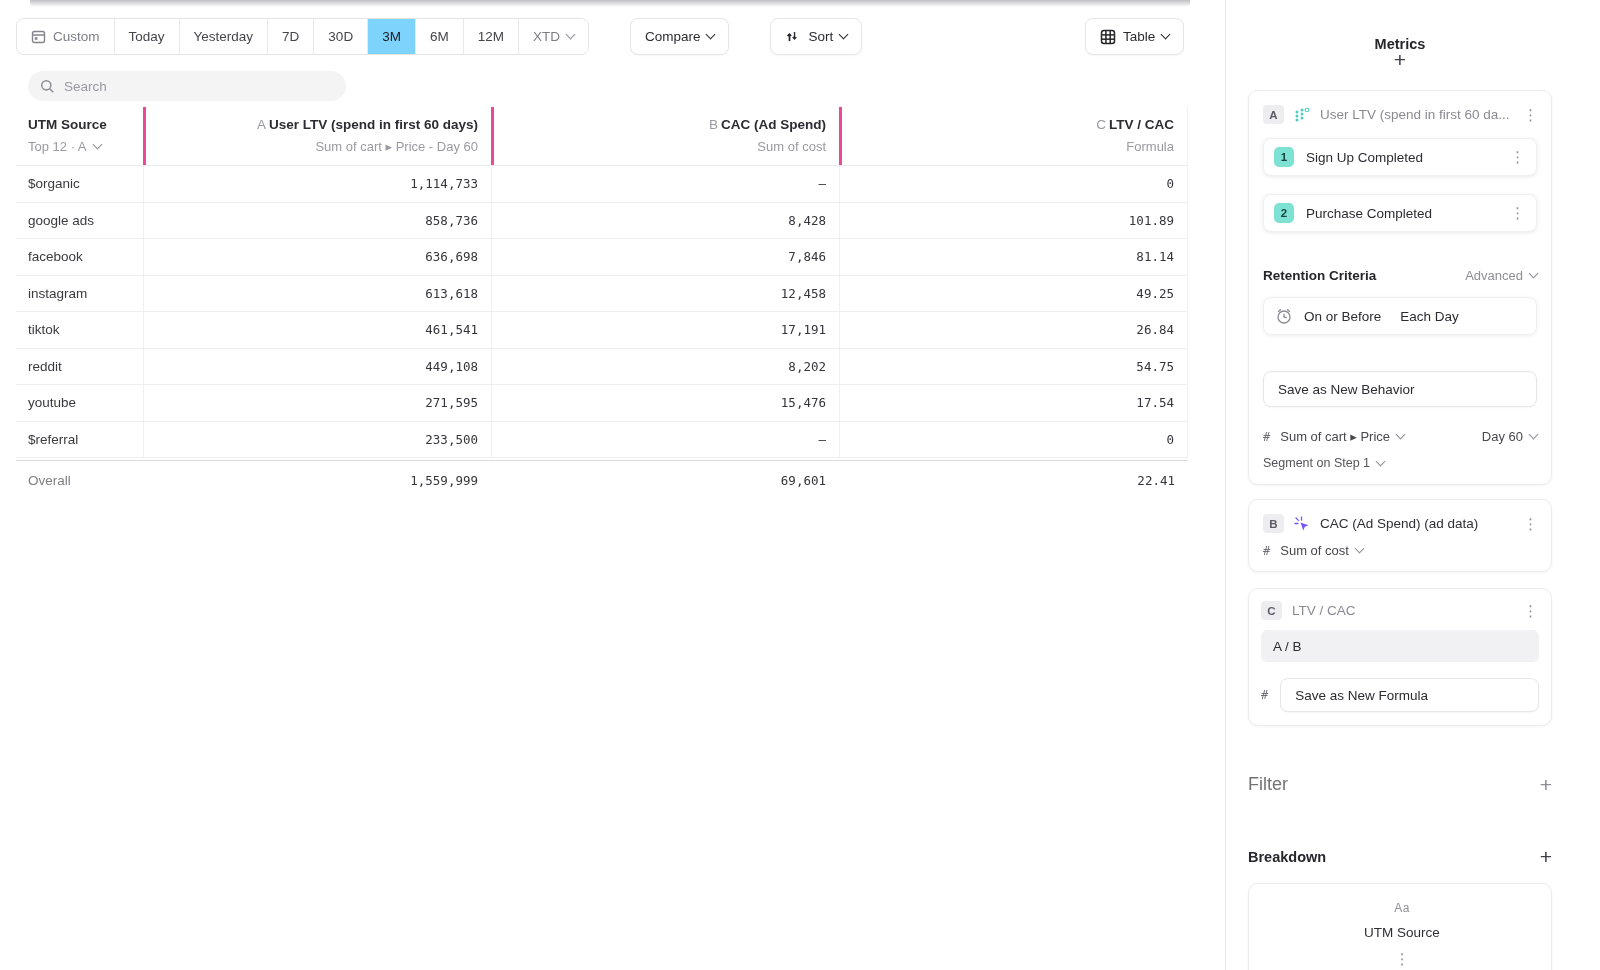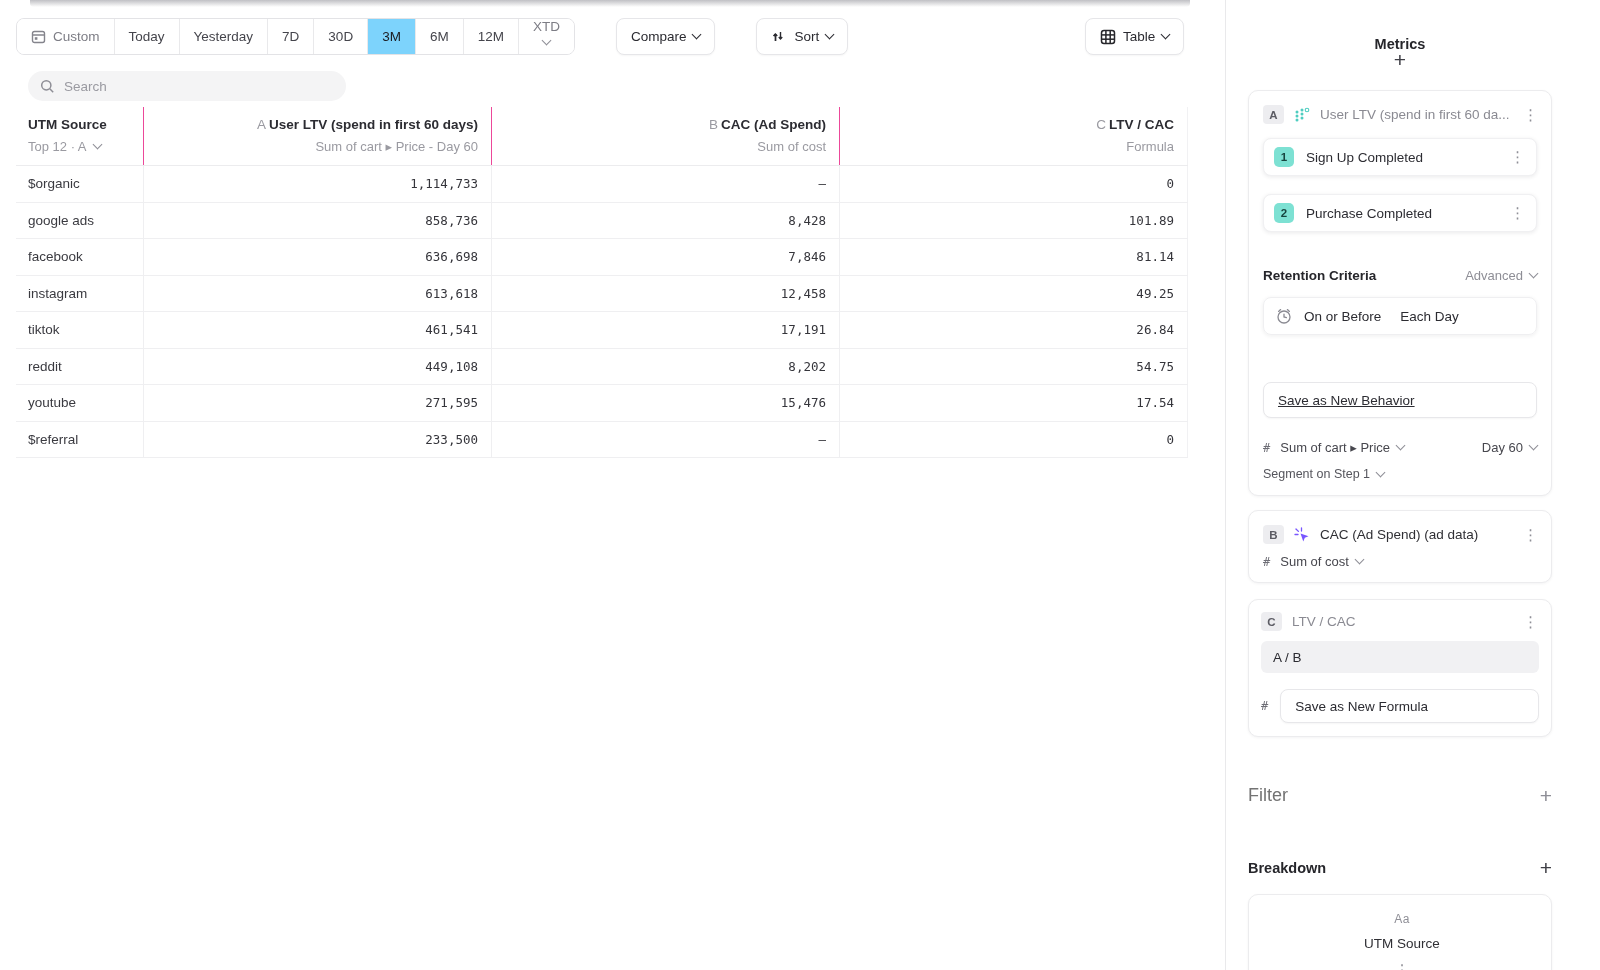--- a/index.html
+++ b/index.html
@@ -14,21 +14,21 @@
 
   .top-shadow { position: absolute; top: 0; left: 30px; width: 1160px; height: 7px;
     background: linear-gradient(to bottom, rgba(90,90,100,.38), rgba(90,90,100,0));
     border-radius: 0 0 4px 4px; }
 
   
   .toolbar { position: absolute; top: 18px; left: 16px; height: 37px; display: flex; align-items: stretch; gap: 28px; }
   .seg-group { display: flex; border: 1px solid #e3e3e6; border-radius: 8px; background: #fff; overflow: hidden; }
   .seg { display: flex; align-items: center; gap: 7px; padding: 0 14px; font-size: 13.5px; color: #45454c;
     border-right: 1px solid #e9e9eb; cursor: pointer; background: #fff; white-space: nowrap; }
-  .seg:last-child { border-right: none; flex-direction: column; }
+  .seg:last-child { border-right: none; }
   .seg.muted { color: #7d7d85; }
   .seg.selected { background: #7dd3fc; color: #1c1c21; font-weight: 400; }
   .btn { display: flex; align-items: center; gap: 7px; padding: 0 14px; margin-left: 13px;
     border: 1px solid #e6e6e9; border-radius: 8px; background: #fff; font-size: 13.5px; color: #2b2b31;
     box-shadow: 0 1px 2px rgba(20,20,30,.04); cursor: pointer; white-space: nowrap; }
   .view-btn { position: absolute; top: 18px; left: 1085px; height: 37px; margin-left: 0; }
 
   .chev { display: inline-block; width: 7px; height: 7px; border-right: 1.6px solid currentColor;
     border-bottom: 1.6px solid currentColor; transform: rotate(45deg); margin-top: -4px; flex: none; }
   .chev.gray { color: #8e8e96; }
@@ -38,21 +38,21 @@
     border-radius: 15px; display: flex; align-items: center; padding: 0 12px; gap: 9px; }
   .search input { border: none; outline: none; background: transparent; font-size: 13.5px; width: 100%;
     font-family: "Liberation Sans", sans-serif; color: #1d4ed8; }
   .search input::placeholder { color: #9a9aa1; }
 
   
   .table { position: absolute; top: 107px; left: 16px; width: 1172px; }
   .tgrid { display: grid; grid-template-columns: 127px 348px 348px 349px; }
   .thead { border-bottom: 1px solid #ececee; }
   .th { padding: 8px 13px 9px 12px; }
-  .th + .th { border-left: 1px solid #ec4899; text-align: right; }
+  .th + .th { border-left: 3px solid #ec4899; text-align: right; }
   .th:last-child { border-right: 1px solid #f1f1f3; }
   .th-title { font-size: 13.5px; font-weight: 700; color: #2c2c32; line-height: 20px; white-space: nowrap; }
   .th-letter { color: #9a9aa1; font-weight: 400; margin-right: 3px; }
   .th-sub { font-size: 13px; color: #9a9aa1; line-height: 19px; margin-top: 2px; white-space: nowrap; }
   .th-sub.dim-toggle { display: flex; align-items: center; gap: 7px; cursor: pointer; }
   .trow { height: 36.5px; border-bottom: 1px solid #efeff1; }
   .td { display: flex; align-items: center; font-size: 13.5px; color: #3a3a40; padding: 0 12px; }
   .td.num { justify-content: flex-end; font-family: "DejaVu Sans Mono", monospace; font-size: 12.5px;
     border-left: 1px solid #efeff1; padding-right: 13px; color: #35353b; }
   .td.num:last-child { border-right: 1px solid #f1f1f3; }
@@ -254,20 +254,26 @@
         <div class="td num">15,476</div>
         <div class="td num">17.54</div>
       </div>
       <div class="tgrid trow">
         <div class="td">$referral</div>
         <div class="td num">233,500</div>
         <div class="td num">–</div>
         <div class="td num">0</div>
       </div>
 
+      <div class="tgrid overall">
+        <div class="td">Overall</div>
+        <div class="td num">1,559,999</div>
+        <div class="td num">69,601</div>
+        <div class="td num">22.41</div>
+      </div>
     </div>
   </div>
 
   <div class="v-divider"></div>
 
   <div class="panel">
 
     <div class="p-heading" style="padding-top:36px;flex-direction:column;">
       <span class="p-title">Metrics</span>
       <span class="plus">+</span>
@@ -316,21 +322,21 @@
               <circle cx="9" cy="10" r="6" fill="none" stroke="#8a8a92" stroke-width="1.3"></circle>
               <path d="M9 7.2 L9 10 L11.4 10.6" fill="none" stroke="#8a8a92" stroke-width="1.3" stroke-linecap="round"></path>
               <path d="M3.6 4.4 L5.6 2.6" stroke="#8a8a92" stroke-width="1.3" stroke-linecap="round"></path>
               <path d="M14.4 4.4 L12.4 2.6" stroke="#8a8a92" stroke-width="1.3" stroke-linecap="round"></path>
             </svg>
         </span>
         <span class="rule-cond">On or Before</span>
         <span class="rule-cond" style="margin-left:8px;">Each Day</span>
       </div>
 
-      <div class="wide-btn" style="margin-top:47px;text-decoration:underline;">
+      <div class="wide-btn" style="margin-top:36px;">
         <span>Save as New Behavior</span>
       </div>
 
       <div class="sub-row" style="margin-top:22px;">
         <span class="hash">#</span>
         <span class="drop">
           <span>Sum of cart ▸ Price</span>
           <span class="chev gray"></span>
         </span>
         <span style="flex:1"></span>

